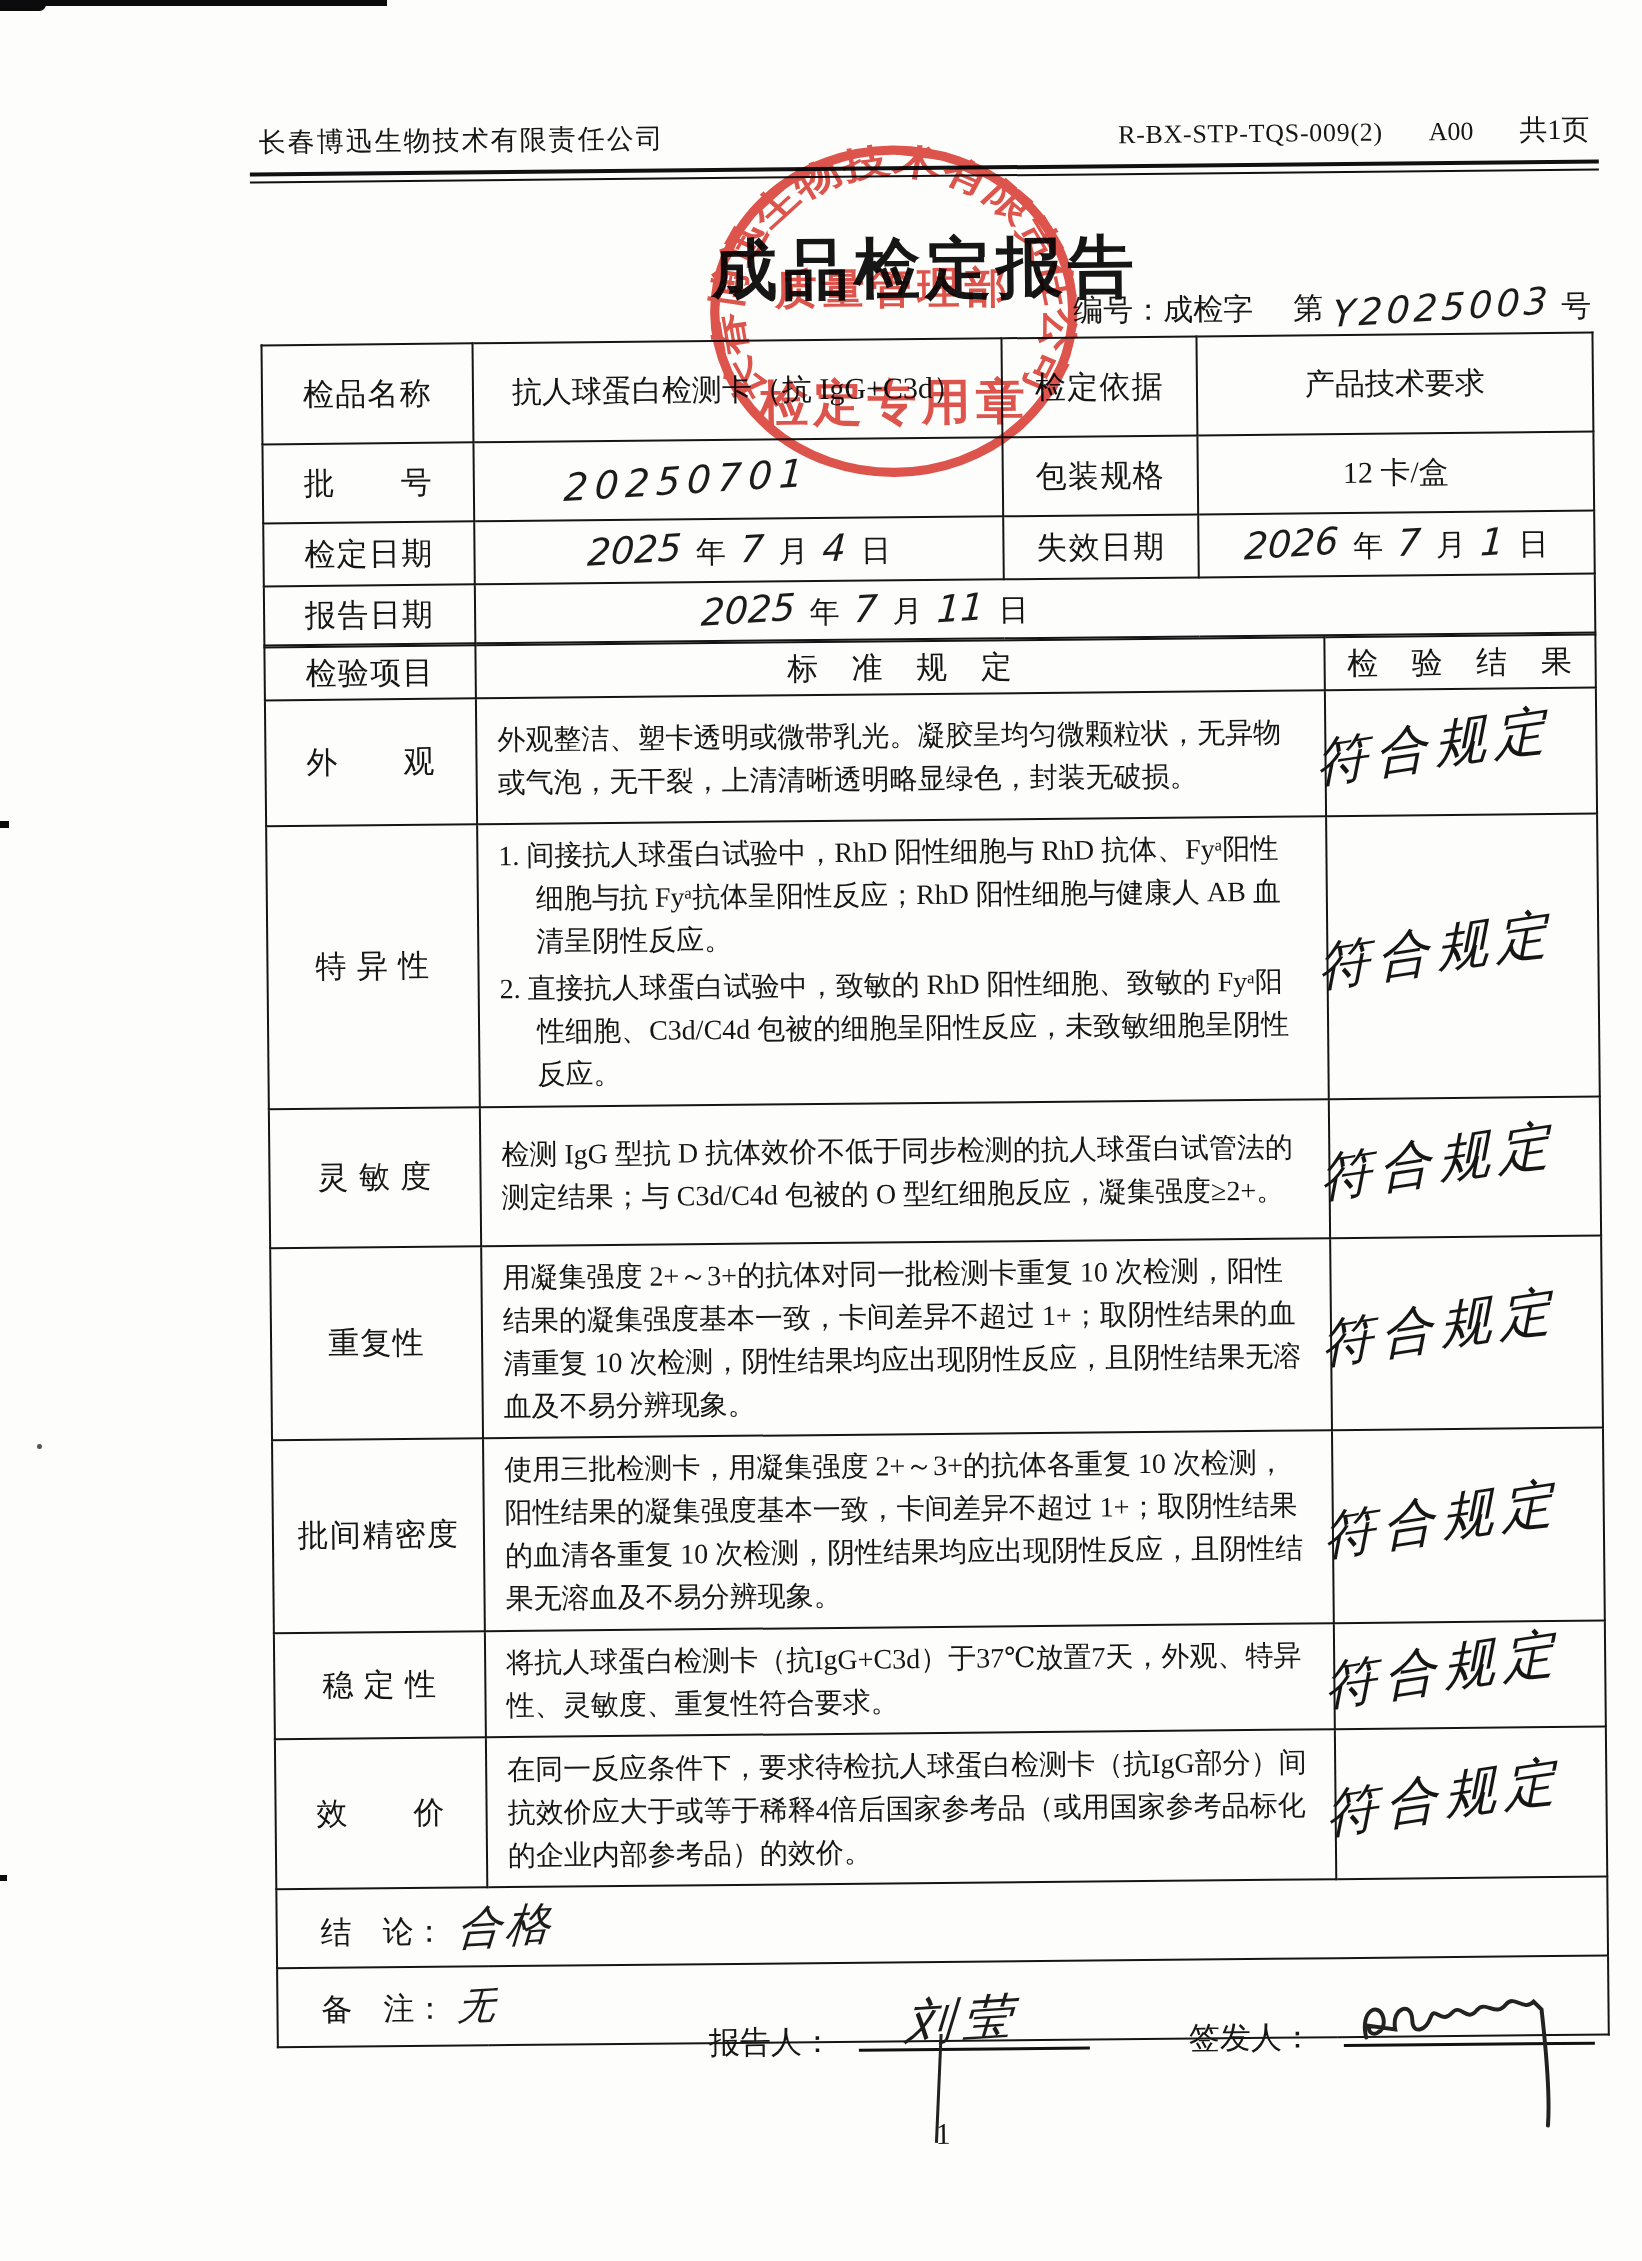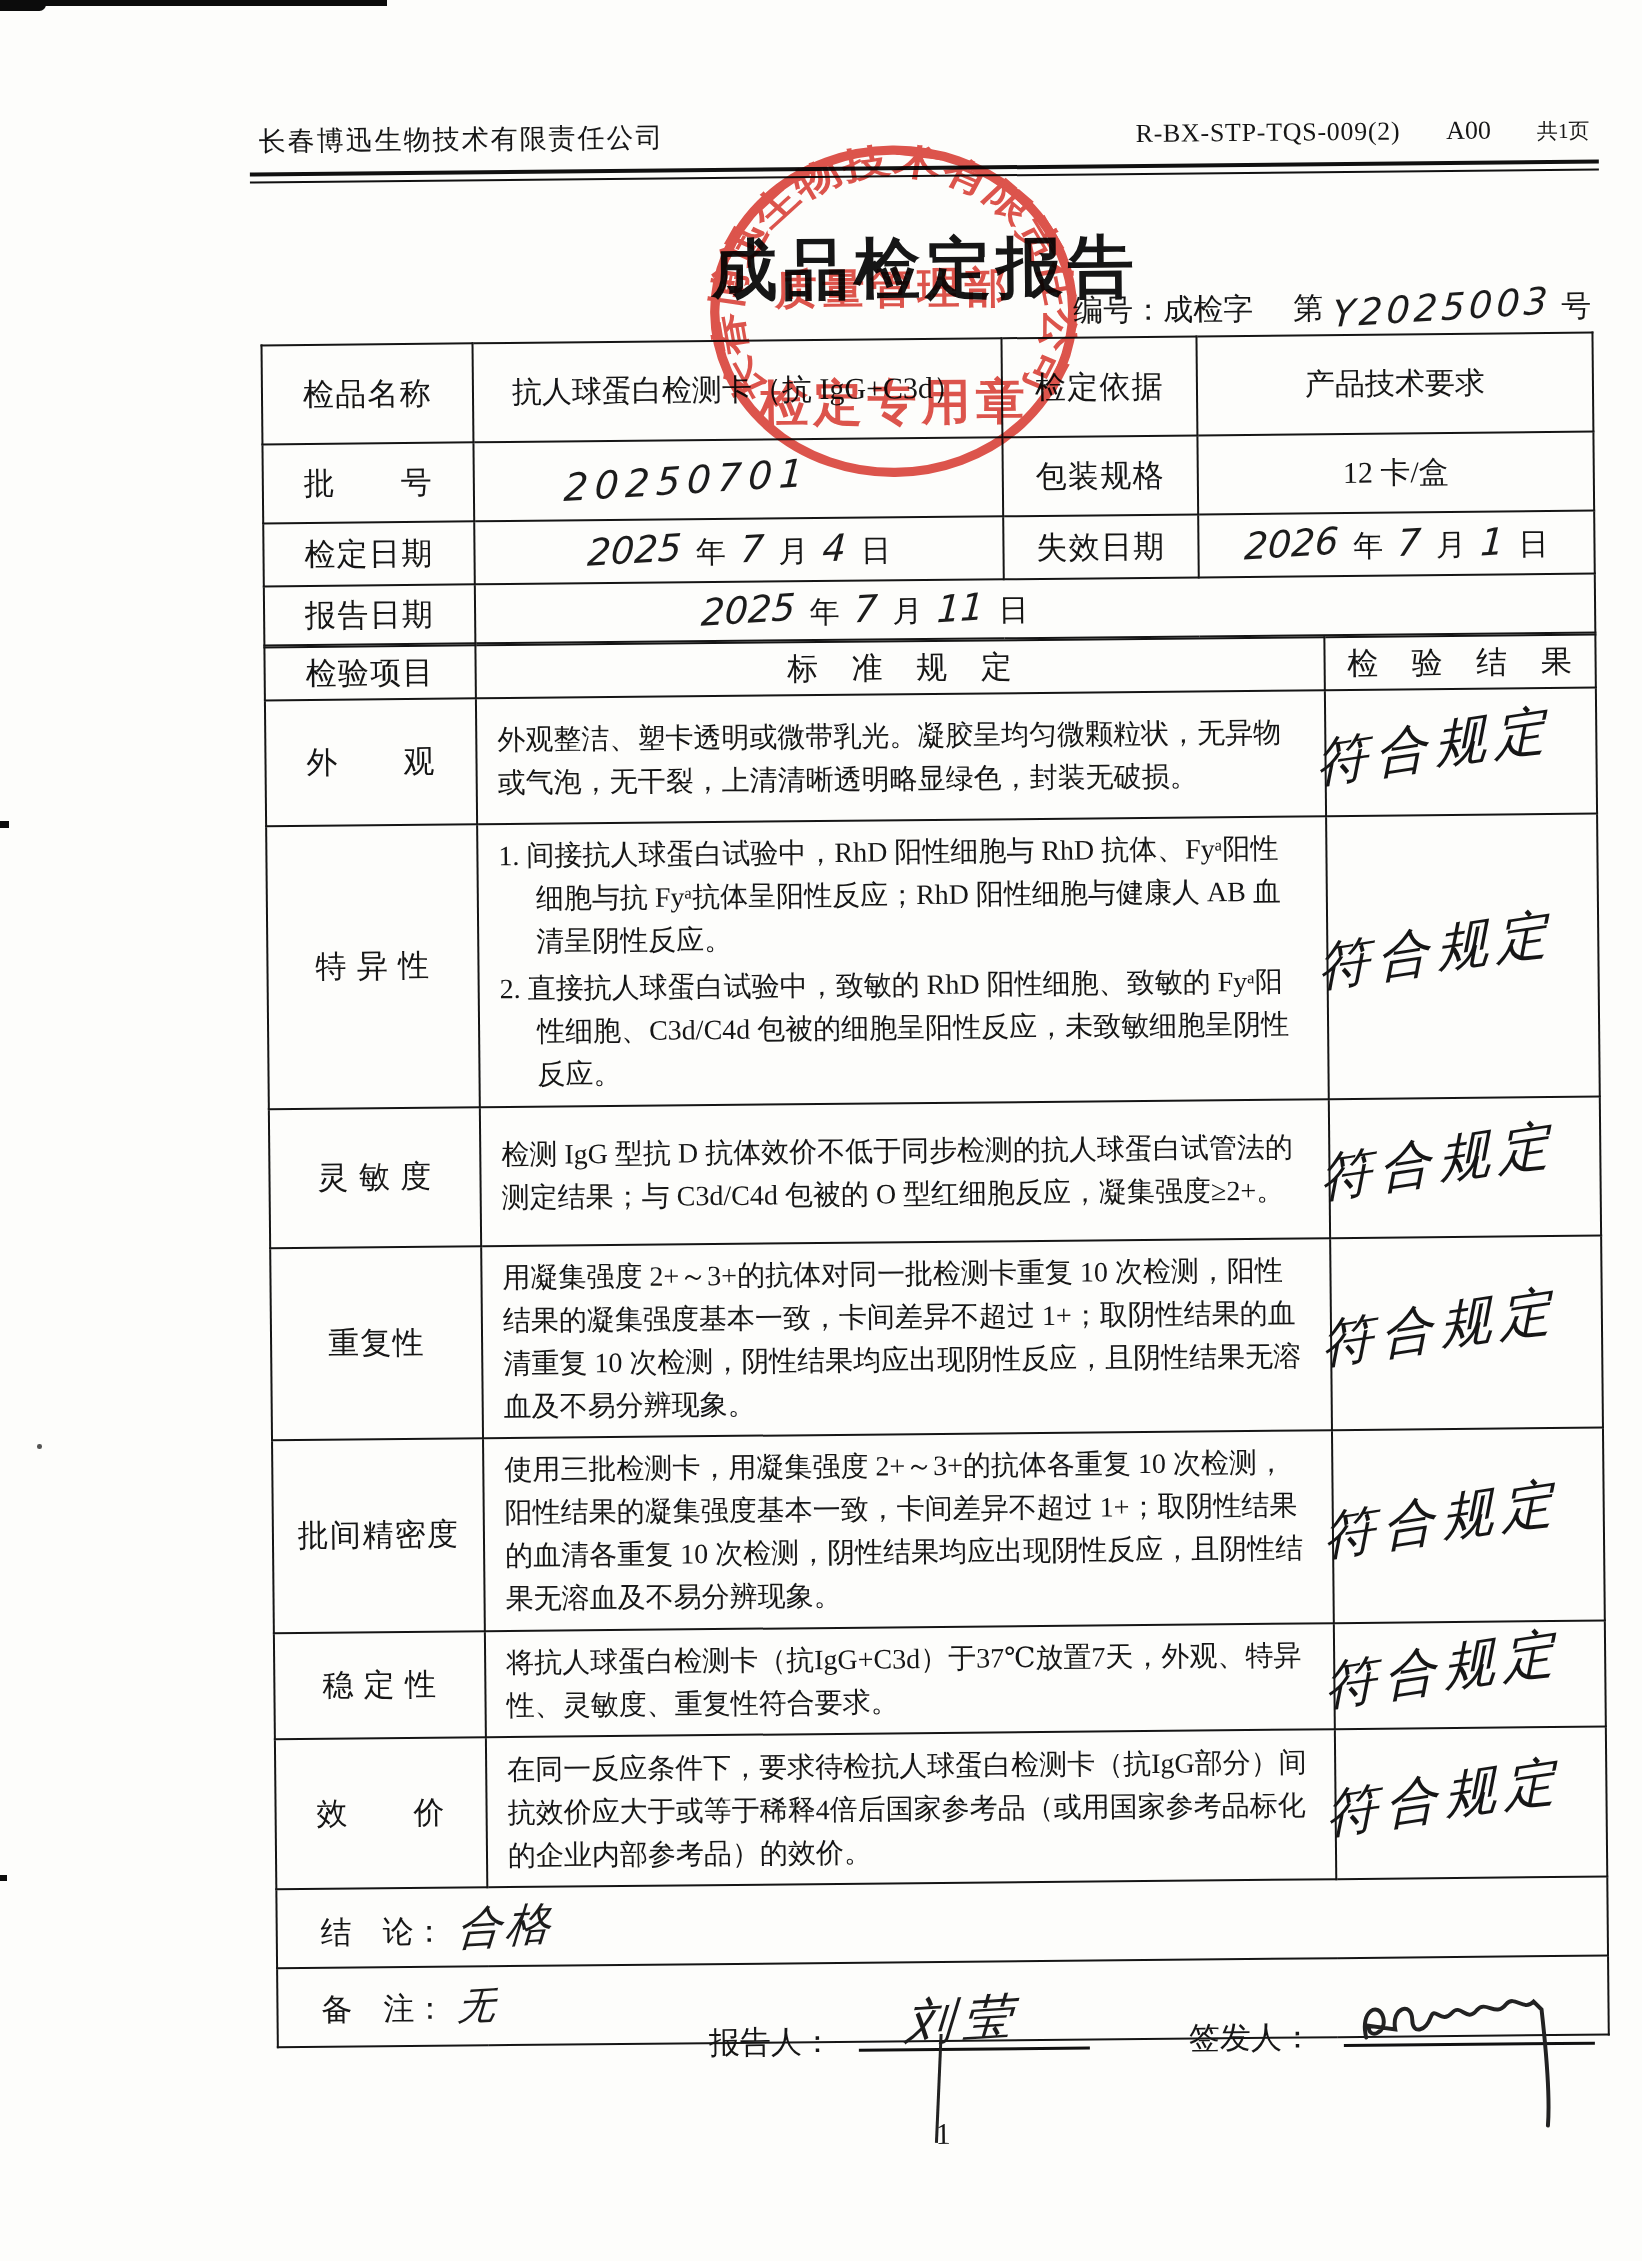--- a/index.html
+++ b/index.html
@@ -9,21 +9,21 @@
     font-family:"Liberation Serif","DejaVu Serif",serif;
   }
   .tilt{position:absolute;inset:0;transform:rotate(-0.55deg);transform-origin:826px 1123px;}
 
   
   .hdr{position:absolute;left:268px;top:118px;width:1331px;display:flex;align-items:baseline;}
   .hdr .company{font-size:27px;letter-spacing:2px;}
   .hdr .right{margin-left:auto;display:flex;gap:46px;align-items:baseline;font-family:"Liberation Serif",serif;}
   .hdr .code{font-size:26px;letter-spacing:0.7px;}
   .hdr .ver{font-size:26px;}
-  .hdr .pages{font-size:21px;}
+  .hdr .pages{font-size:28px;}
   .rule{position:absolute;left:259px;top:167px;width:1349px;height:5.3px;
         border-top:4.6px solid #111;border-bottom:2.6px solid #111;}
   .title{position:absolute;left:268px;top:225px;width:1331px;text-align:center;
          font-size:66px;font-weight:700;letter-spacing:5.3px;z-index:2;}
   .numline{position:absolute;left:268px;top:289px;width:1331px;text-align:right;
            font-size:30px;z-index:2;}
   .numline .gap{display:inline-block;width:40px;}
   .numline .hw-no{font-size:37px;letter-spacing:4px;margin:0 9.3px;position:relative;top:2.6px;}
 
   

